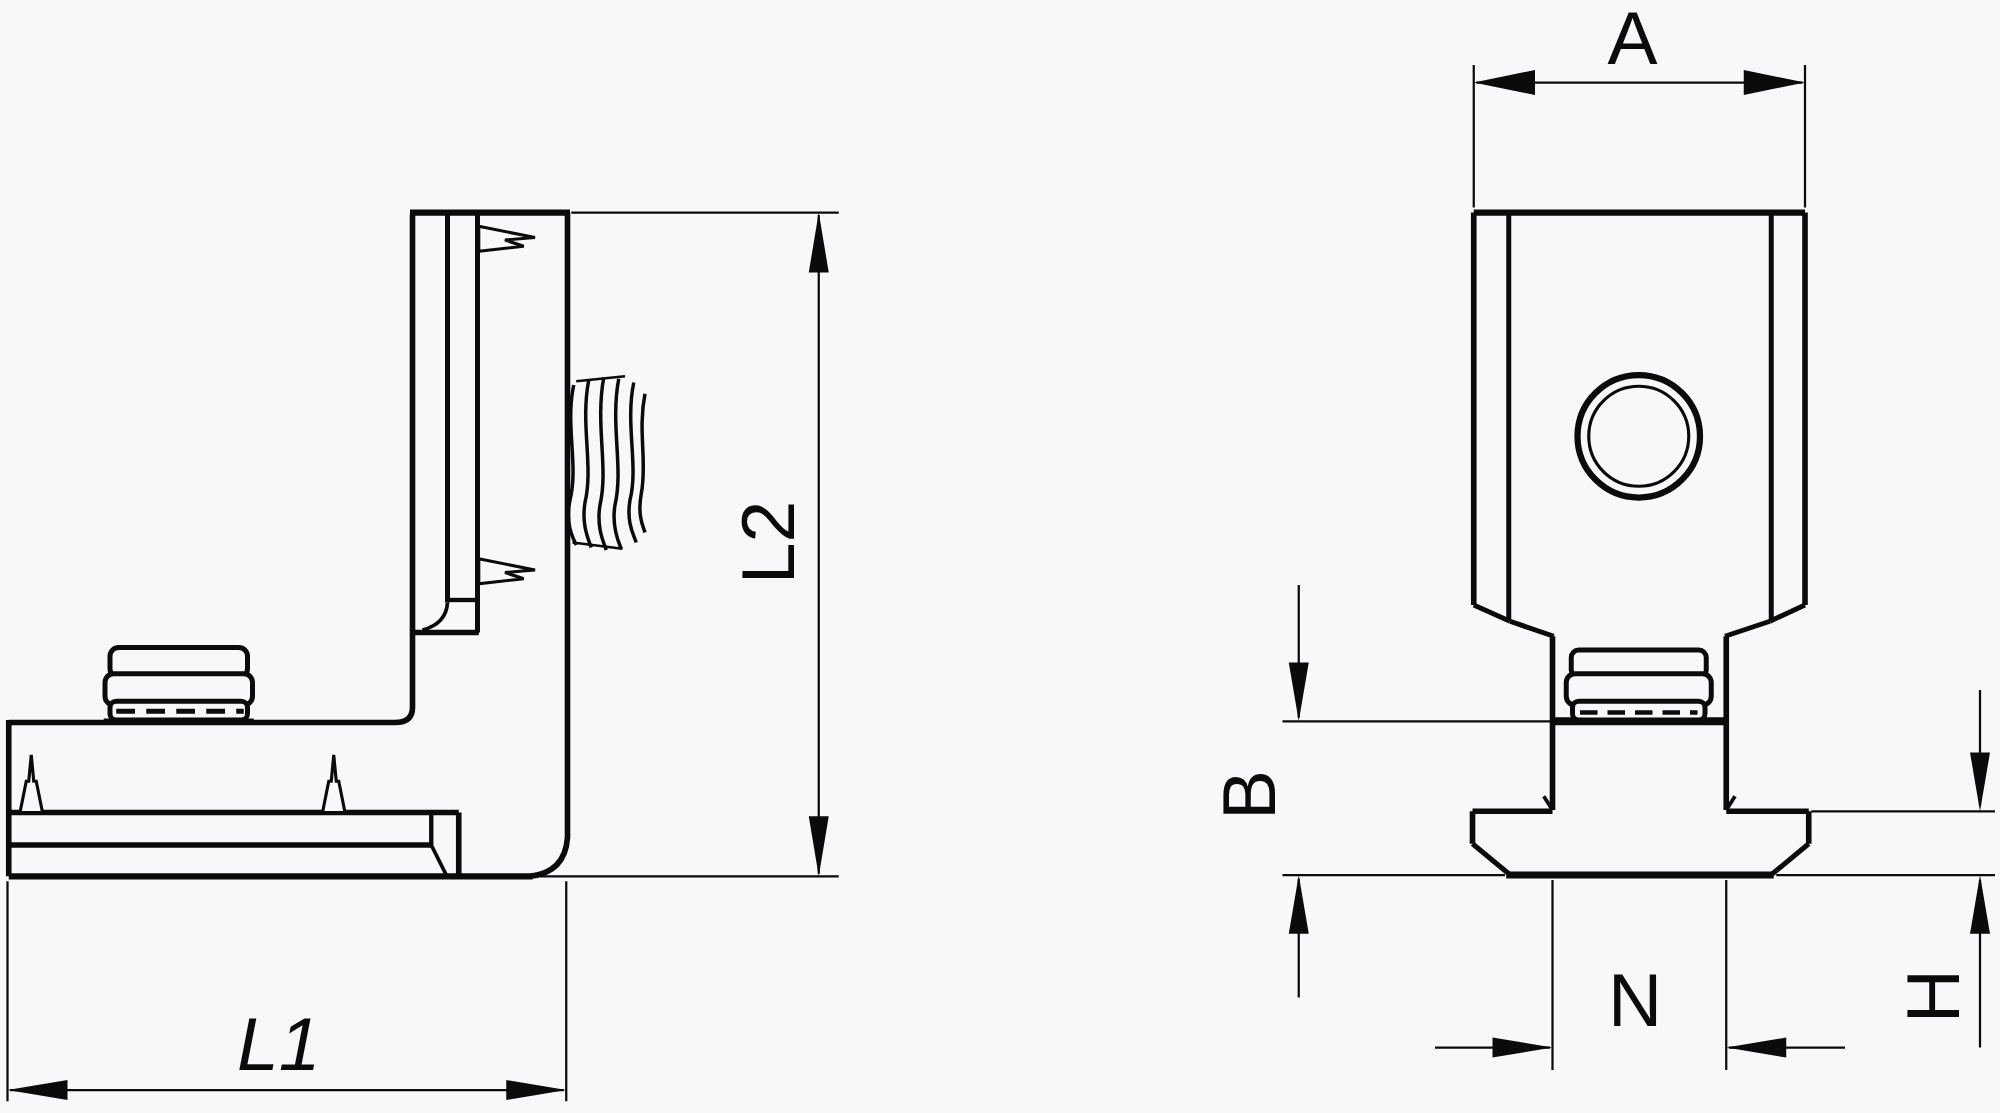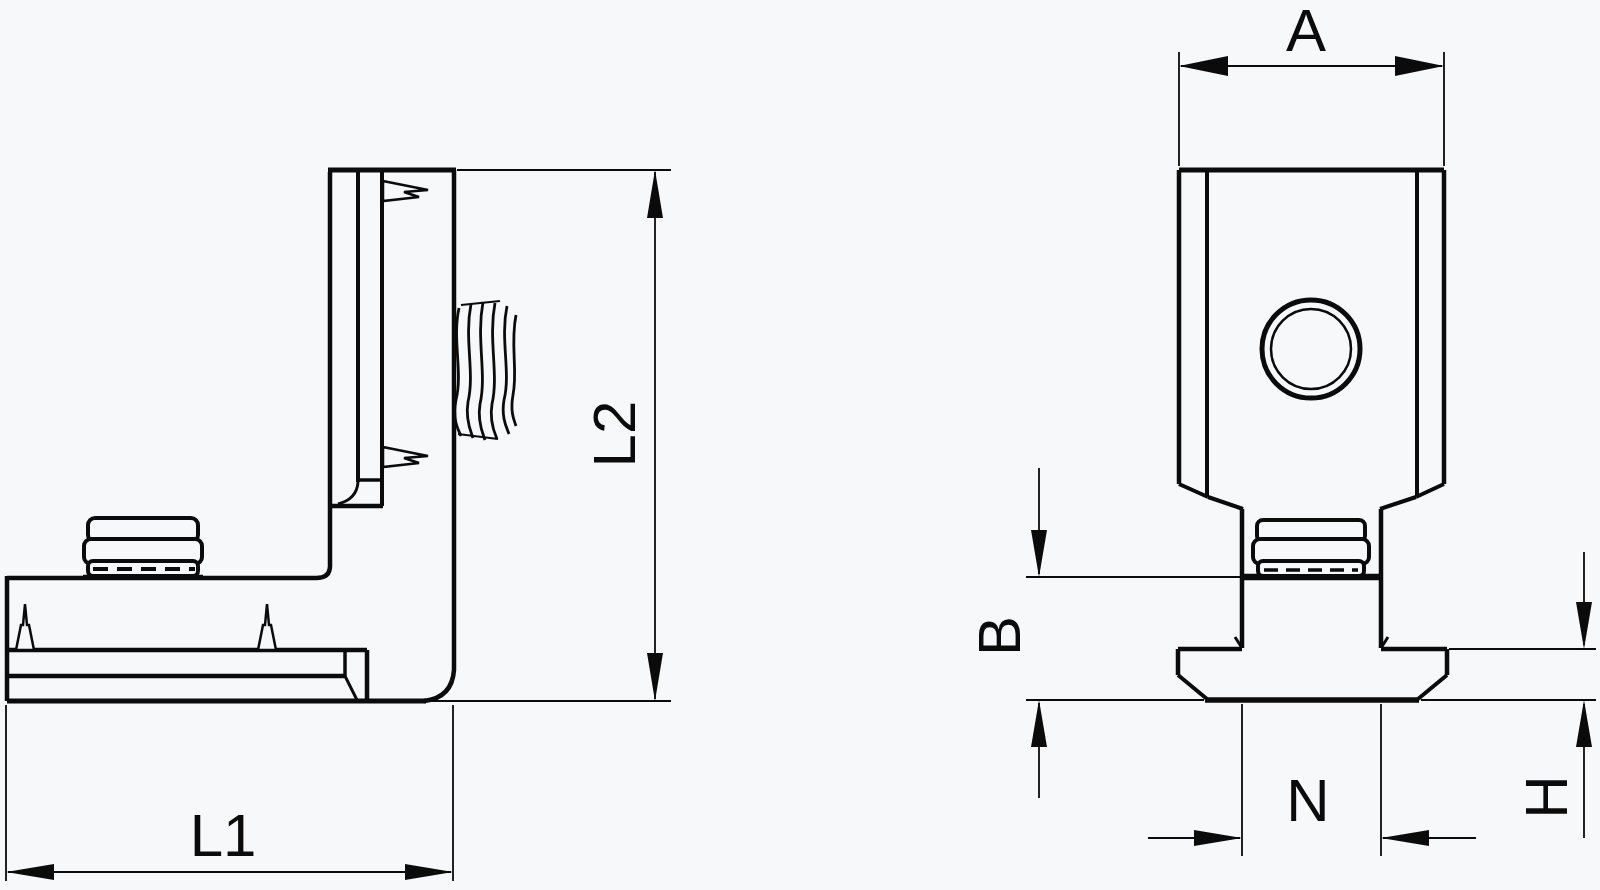--- a/index.html
+++ b/index.html
@@ -186,21 +186,21 @@
         <path class="ink-stroke" stroke-width="1.8" d="M1449,649 H1596"></path>
         <path class="ink-stroke" stroke-width="1.8" d="M1421,700 H1596"></path>
         <path class="ink-stroke" stroke-width="1.8" d="M1584,552 V645"></path>
         <path class="ink-stroke" stroke-width="1.8" d="M1584,704 V838"></path>
         <path class="ink-fill" d="M1584,649 L1576,602 L1592,602 Z"></path>
         <path class="ink-fill" d="M1584,700 L1576,747 L1592,747 Z"></path>
       </g>
     </g>
   </svg>
 
-  <div class="dim-label" style="left:223px; top:836px;">L1</div>
+  <div class="dim-label" style="left:223px; top:836px;font-style:italic;">L1</div>
 
   <div class="dim-label vertical" style="left:615px; top:434px;">L2</div>
 
   <div class="dim-label" style="left:1306px; top:31px;">A</div>
 
   <div class="dim-label vertical" style="left:1000px; top:636px;">B</div>
 
   <div class="dim-label" style="left:1308px; top:801px;">N</div>
 
   <div class="dim-label vertical" style="left:1547px; top:797px;">H</div>

